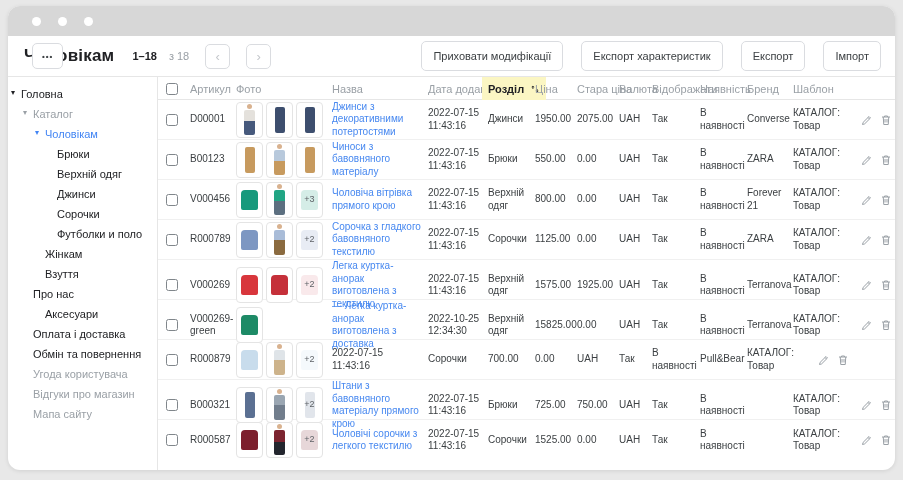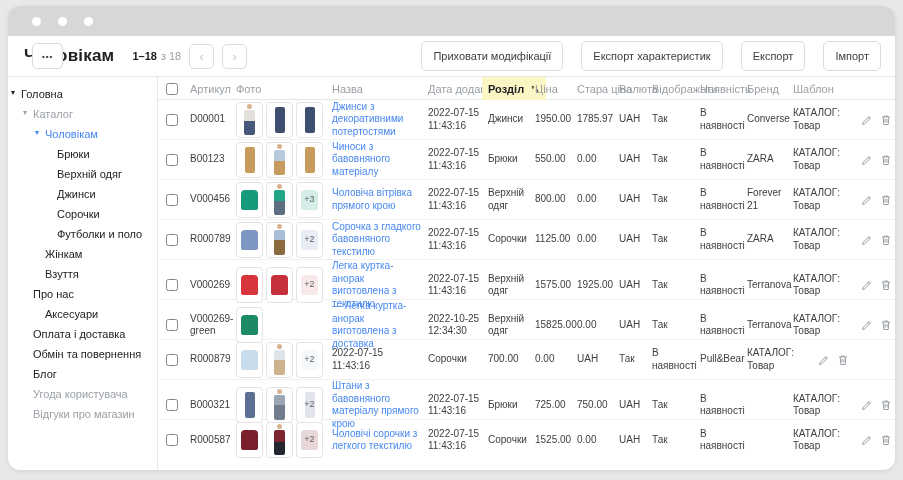--- a/index.html
+++ b/index.html
@@ -6,21 +6,21 @@
   body { font-family: "Liberation Sans", sans-serif; background: #e8e8e8; }
   .stage { position: relative; width: 903px; height: 480px; background: #e8e8e8; overflow: hidden; }
   .window { position: absolute; left: 8px; top: 6px; right: 8px; bottom: 10px; background: #fff;
             border-radius: 12px; overflow: hidden; box-shadow: 0 1px 4px rgba(0,0,0,.10); }
   
   .titlebar { height: 30px; background: #d7d7d7; display: flex; align-items: center; padding-left: 24px; gap: 17px; }
   .dot { width: 9px; height: 9px; border-radius: 50%; background: #fff; }
   
   .page-hdr { height: 40px; display: flex; align-items: center; padding: 0 14px 0 16px; gap: 10px; }
   .page-title { font-size: 17px; font-weight: 700; color: #202124; letter-spacing: .2px; margin-right: 8px; }
-  .pag { font-size: 11px; color: #9aa0a6; display: flex; align-items: center; gap: 4px; }
+  .pag { font-size: 11px; color: #9aa0a6; display: flex; align-items: center; gap: 12px; }
   .pag b { color: #202124; font-weight: 700; }
   .pag-btn { width: 25px; height: 25px; border: 1px solid #dadce0; border-radius: 5px; background: #fff;
              display: flex; align-items: center; justify-content: center; color: #c4c7cb; font-size: 13px; margin-left: 4px; }
   .spacer { flex: 1; }
   .btn { height: 26px; border: 1px solid #dadce0; border-radius: 5px; background: #fff; color: #3c4043;
          font-size: 11px; padding: 14px 11px; display: flex; align-items: center; white-space: nowrap; margin-left: 8px; }
   .btn.primary { background: #4285f4; border-color: #4285f4; color: #fff; }
   .btn.more { padding: 0 9px; letter-spacing: 1px; font-weight: 700; color: #3c4043; }
   
   .main { display: flex; border-top: 1px solid #e6e6e6; height: calc(100% - 70px); }
@@ -160,35 +160,35 @@
             <span class="chev"></span>
             <span>Оплата і доставка</span>
           </div>
 
           <div class="nav-item lvl1">
             <span class="chev"></span>
             <span>Обмін та повернення</span>
           </div>
 
 
-          <div class="nav-item lvl1">
-            <span class="chev"></span>
-            <span>Блог</span>
-          </div>
 
           <div class="nav-item lvl1 muted">
             <span class="chev"></span>
             <span>Угода користувача</span>
           </div>
 
           <div class="nav-item lvl1 muted">
             <span class="chev"></span>
             <span>Відгуки про магазин</span>
           </div>
 
+          <div class="nav-item lvl1 muted">
+            <span class="chev"></span>
+            <span>Мапа сайту</span>
+          </div>
         </div>
 
       <div class="table">
 
         <div class="thead">
           <div class="th">
               <span class="checkbox"></span>
             </div>
           <div class="th">Артикул</div>
           <div class="th">Фото</div>
@@ -231,21 +231,21 @@
                 </span>
                 <span class="thumb">
                   <i class="g g-pants" style="background:#3d4e6e"></i>
                   <b class="more"></b>
                 </span>
               </div>
               <div class="td"><a class="plink">Джинси з декоративними потертостями</a></div>
               <div class="td">2022-07-15 11:43:16</div>
               <div class="td">Джинси</div>
               <div class="td">1950.00</div>
-              <div class="td">1785.97</div>
+              <div class="td">2075.00</div>
               <div class="td">UAH</div>
               <div class="td">Так</div>
               <div class="td">В наявності</div>
               <div class="td">Converse</div>
               <div class="td">КАТАЛОГ: Товар</div>
               <div class="td c-act">
                 <span class="act">
                   <svg width="12" height="12" viewBox="0 0 24 24" fill="none" stroke="#9aa0a6" stroke-width="2">
                     <path d="M3 21l1.2-4.2L16 5l3 3L7.2 19.8 3 21zM14 7l3 3"></path>
                   </svg>

